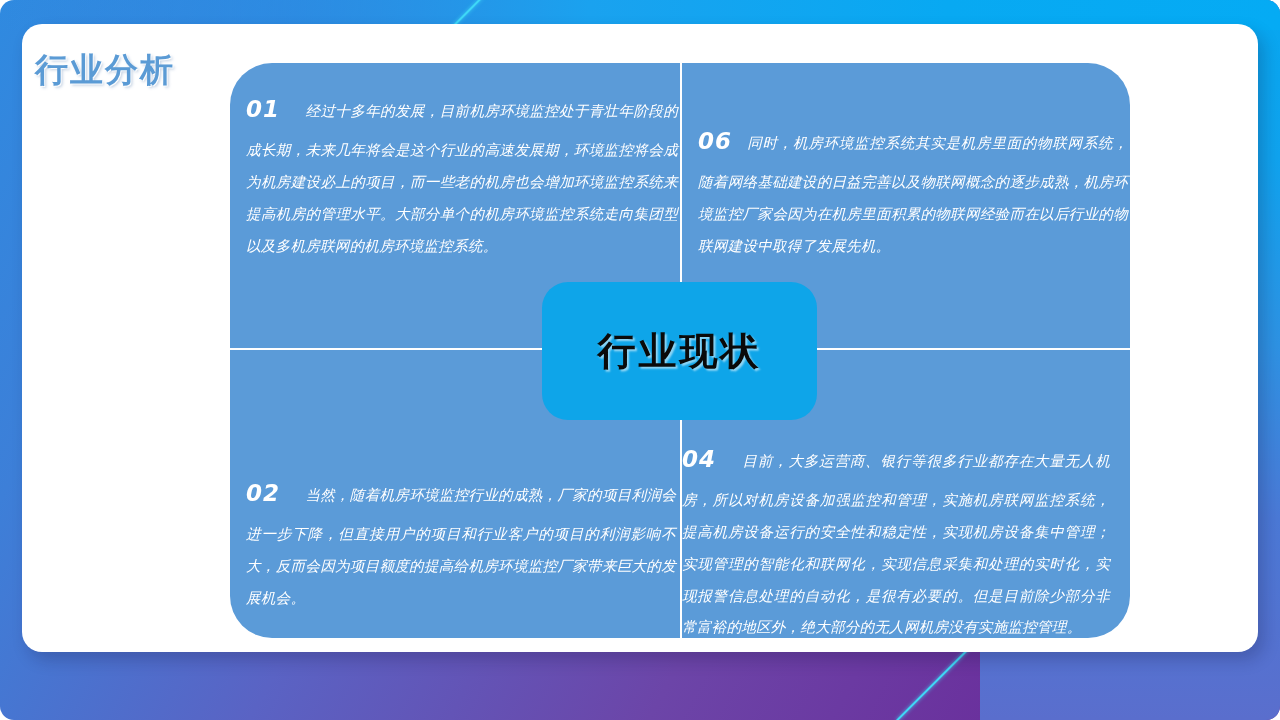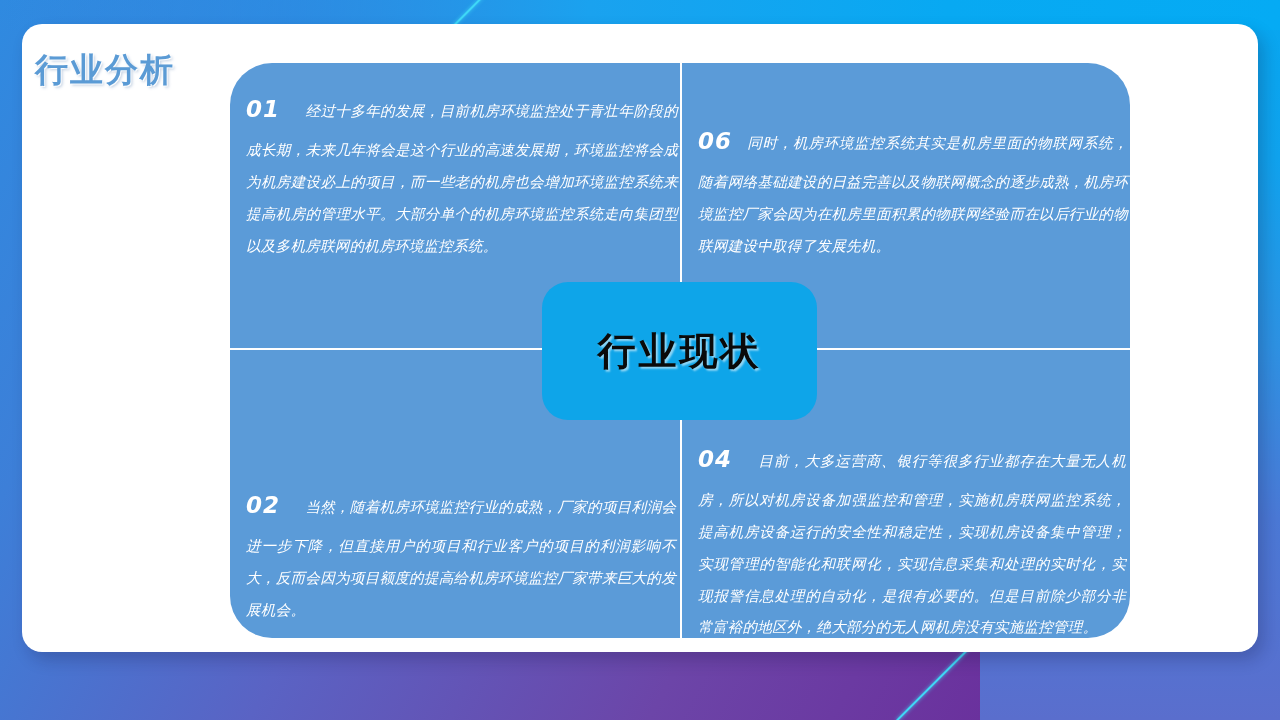--- a/index.html
+++ b/index.html
@@ -6,20 +6,21 @@
     margin: 0;
     padding: 0;
     background: #ffffff;
   }
   #slide {
     position: relative;
     width: 1280px;
     height: 720px;
     overflow: hidden;
     font-family: "DejaVu Sans", "Liberation Sans", sans-serif;
+    border-radius: 14px;
   }
   
   .bg-base {
     position: absolute;
     inset: 0;
     background: linear-gradient(118deg,
         #2f8ae0 0%,
         #3d7fd8 16%,
         #5a63c4 38%,
         #6c45a8 62%,
@@ -129,22 +130,22 @@
     position: absolute;
     color: #ffffff;
     font-size: 14.6px;
     line-height: 2.18;
     text-align: justify;
     letter-spacing: 0.2px;
     font-style: italic;
   }
   .q1 { left: 246px; top: 84px;  width: 432px; }
   .q3 { left: 698px; top: 116px; width: 430px; }
-  .q2 { left: 246px; top: 480px; width: 430px; }
-  .q4 { left: 698px; top: 434px; width: 428px; }
+  .q2 { left: 246px; top: 468px; width: 430px; }
+  .q4 { left: 682px; top: 434px; width: 428px; }
 
   .qnum {
     font-size: 23px;
     font-weight: bold;
     letter-spacing: 1px;
     vertical-align: -1px;
     margin-right: 4px;
   }
   .qgap { letter-spacing: 6px; }
 

